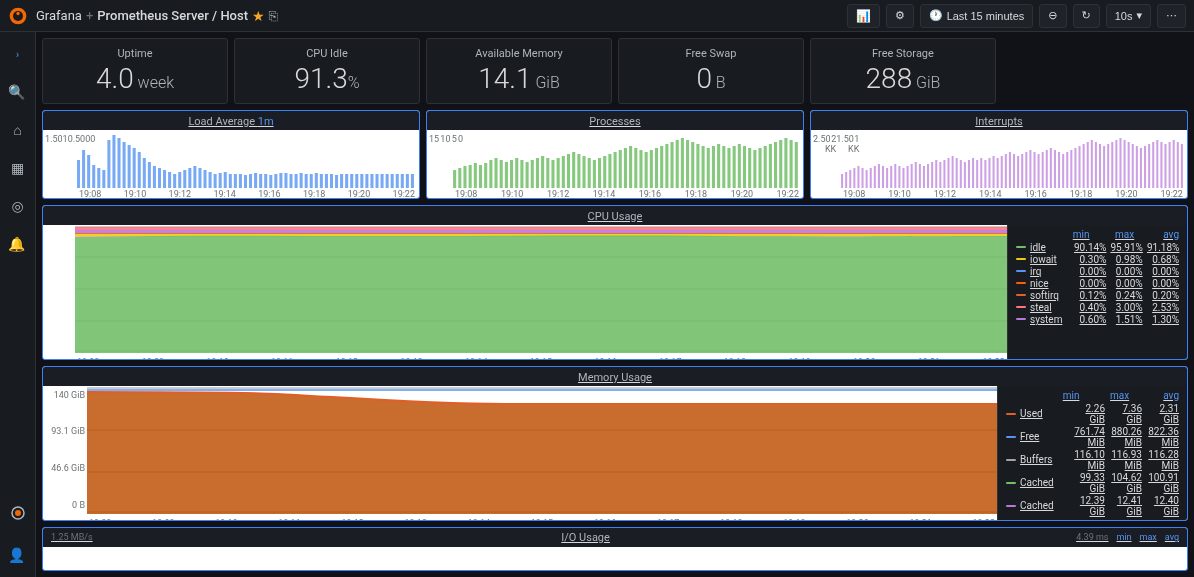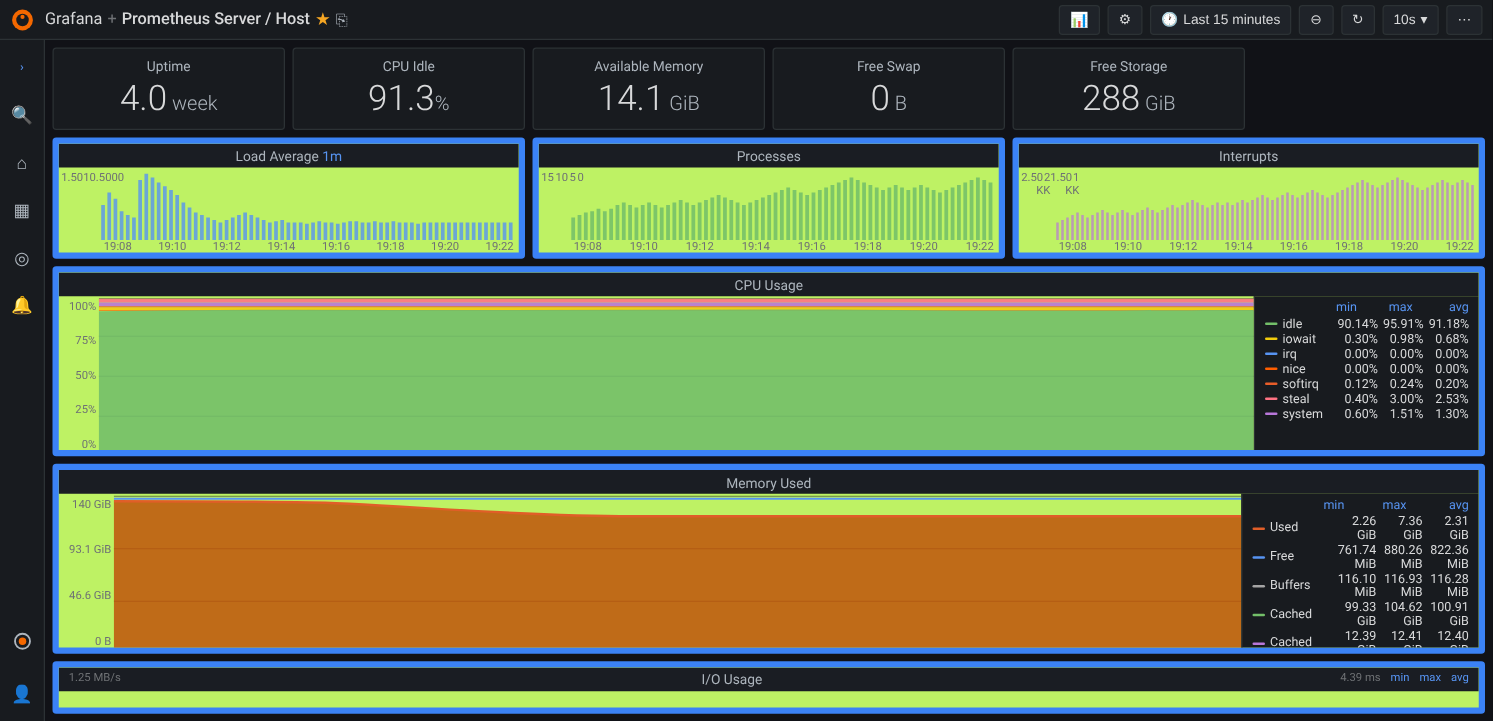--- a/index.html
+++ b/index.html
@@ -124,24 +124,25 @@
     }
 
     
     .chart-row {
       display: grid;
       gap: 6px;
     }
     .chart-row-3 { grid-template-columns: repeat(3, 1fr); }
 
     .panel {
-      background: #bef264;
-      border: 5px solid #3b82f6;
+      background: #ffffff;
+      border: 1px solid #3b82f6;
       border-radius: 3px;
       overflow: hidden;
+      text-decoration: underline;
     }
     .panel-title {
       text-align: center;
       font-size: 11px;
       color: #adb5bd;
       padding: 4px 8px 2px;
       background: #1a1d23;
     }
     .panel-title span.highlight { color: #5794f2; }
 
@@ -641,27 +642,20 @@
         </div>
       </div>
     </div>
 
     <div class="panel">
       <div class="panel-title">
         <span>CPU Usage</span>
       </div>
       <div class="cpu-panel">
         <div class="cpu-chart" style="position:relative;height:148px;">
-          <div class="yaxis" style="font-size:9px;color:#6e7174;position:absolute;left:0;top:0;bottom:20px;width:32px;display:flex;flex-direction:column;justify-content:space-between;padding:4px 2px;">
-            <span>100%</span>
-              <span>75%</span>
-              <span>50%</span>
-              <span>25%</span>
-              <span>0%</span>
-          </div>
           <svg width="100%" height="128" viewBox="0 0 870 128" preserveAspectRatio="none" style="margin-left:32px;width:calc(100% - 32px);">
 
             <line x1="0" y1="2" x2="870" y2="2" stroke="#2c3235" stroke-width="0.5"></line>
             <line x1="0" y1="32" x2="870" y2="32" stroke="#2c3235" stroke-width="0.5"></line>
             <line x1="0" y1="64" x2="870" y2="64" stroke="#2c3235" stroke-width="0.5"></line>
             <line x1="0" y1="96" x2="870" y2="96" stroke="#2c3235" stroke-width="0.5"></line>
             <line x1="0" y1="126" x2="870" y2="126" stroke="#2c3235" stroke-width="0.5"></line>
 
             <path d="M0,5 L870,5 L870,2 L0,2 Z" fill="#ff7383" opacity="0.9"></path>
 
@@ -750,21 +744,21 @@
     <span class="legend-val">1.51%</span>
     <span class="legend-val">1.30%</span>
   </div>
             </div>
         </div>
       </div>
     </div>
 
     <div class="panel">
       <div class="panel-title">
-        <span>Memory Used</span>
+        <span>Memory Usage</span>
       </div>
       <div class="mem-panel">
         <div class="mem-chart" style="position:relative;height:148px;">
           <div class="yaxis" style="font-size:9px;color:#6e7174;position:absolute;left:0;top:0;bottom:20px;width:44px;display:flex;flex-direction:column;justify-content:space-between;padding:4px 2px;">
             <span>140 GiB</span>
               <span>93.1 GiB</span>
               <span>46.6 GiB</span>
               <span>0 B</span>
           </div>
           <svg width="100%" height="128" viewBox="0 0 870 128" preserveAspectRatio="none" style="margin-left:44px;width:calc(100% - 44px);">

